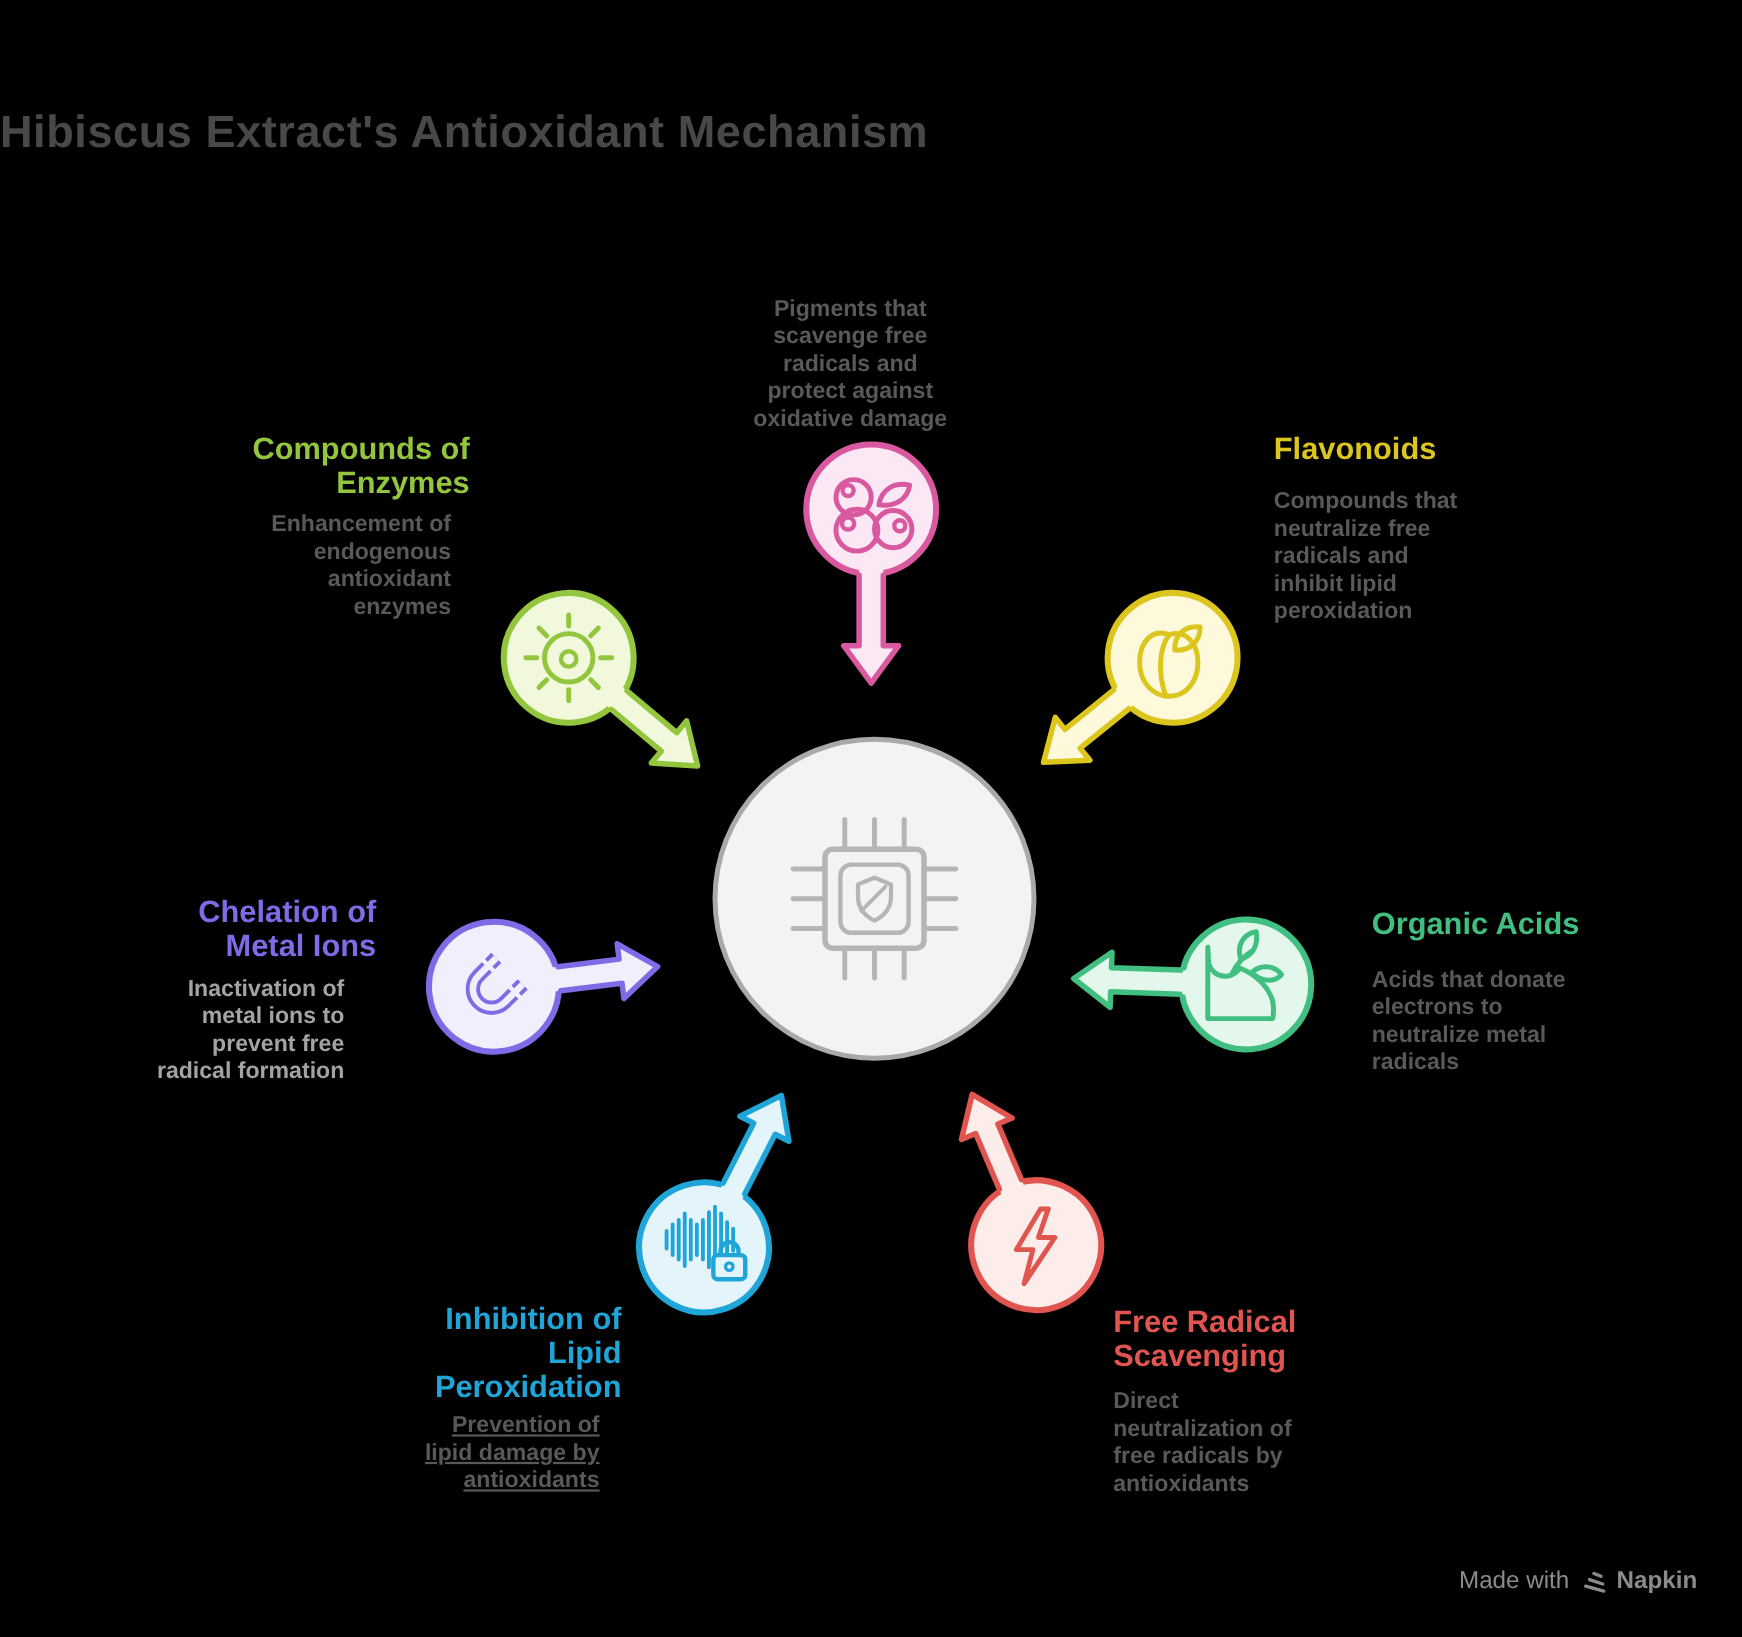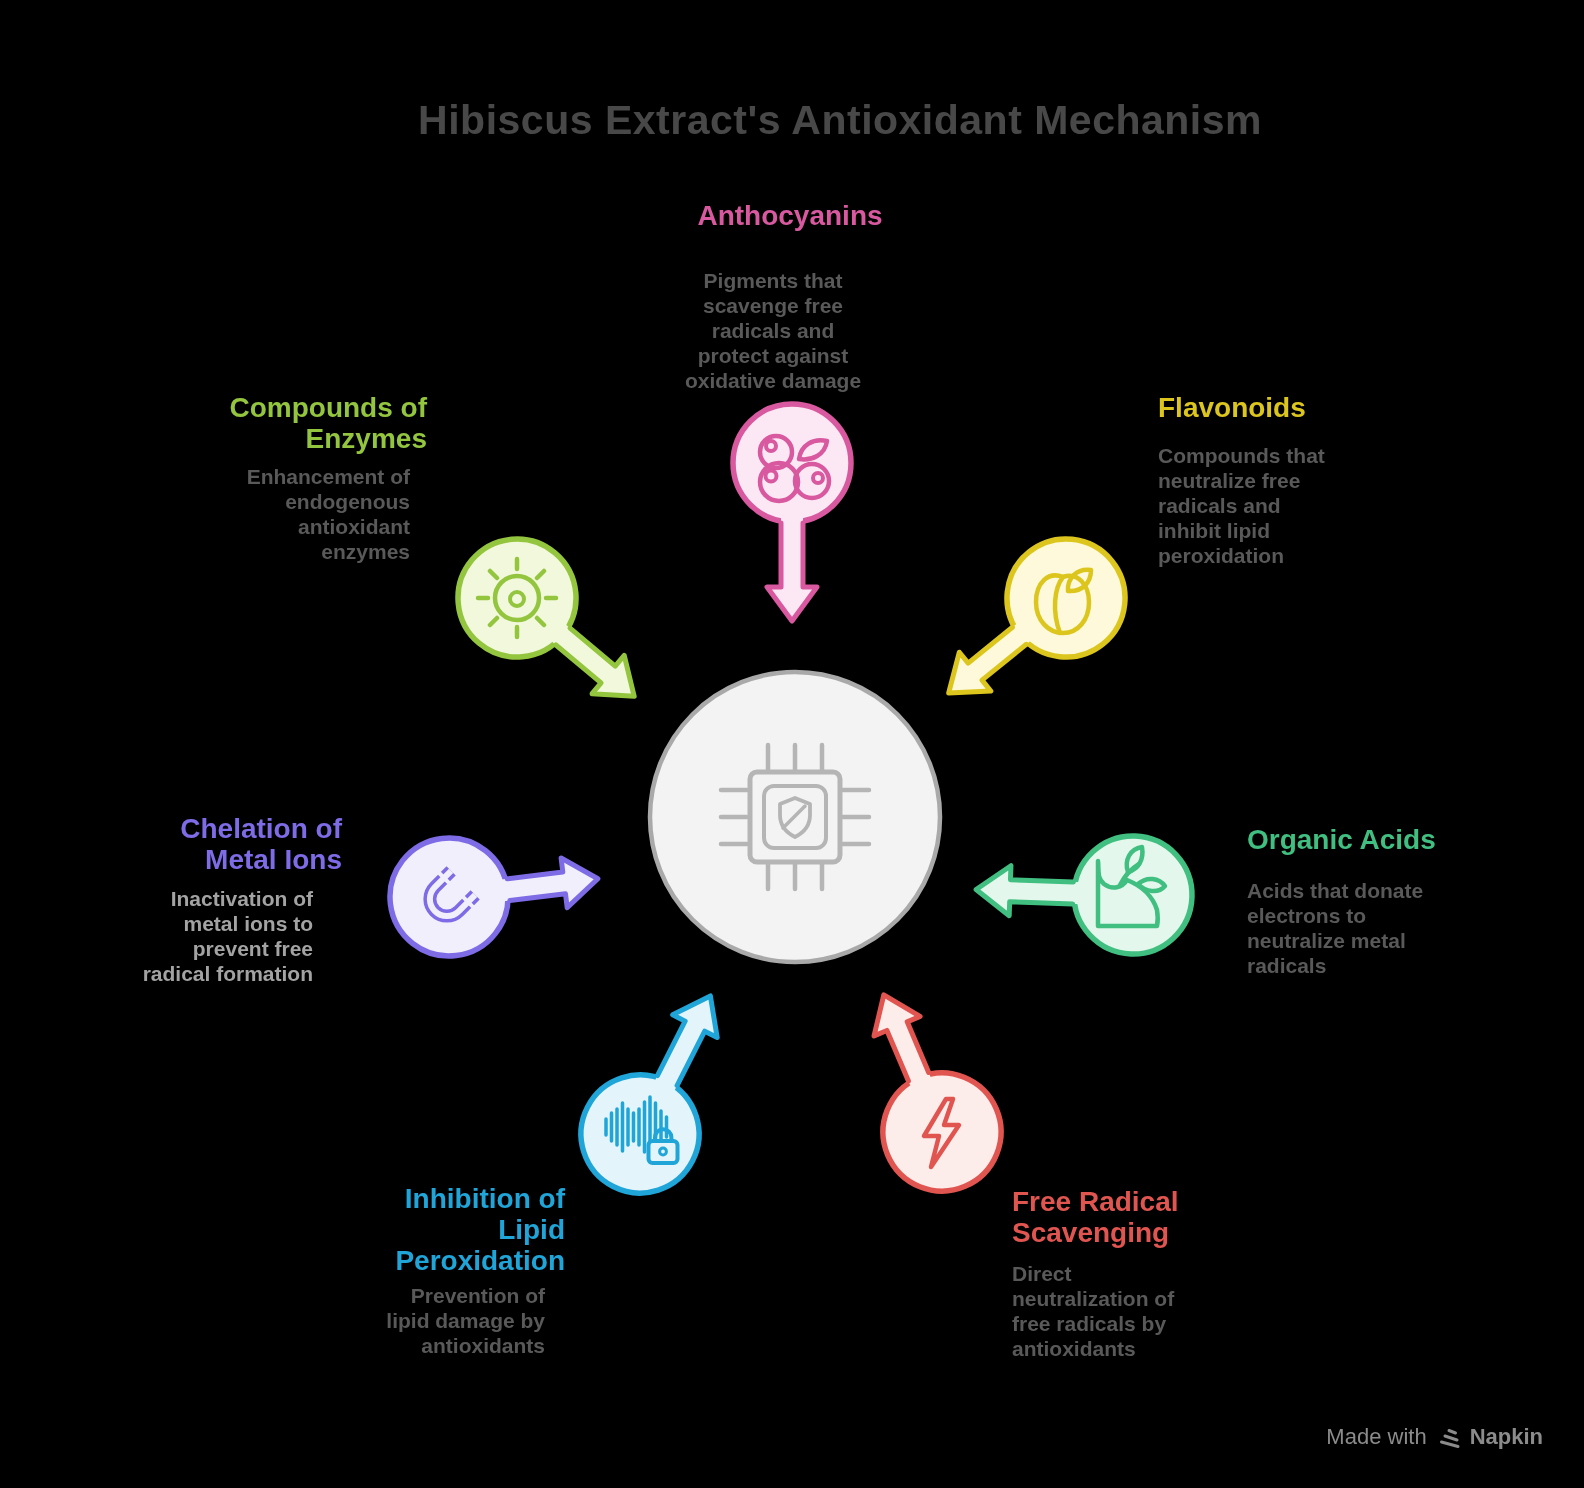--- a/index.html
+++ b/index.html
@@ -2,21 +2,21 @@
 <html><head>
 <meta charset="utf-8">
 <style>
   html,body{margin:0;padding:0;background:#000;}
   .canvas{
     position:relative;width:1584px;height:1488px;background:#000;
     font-family:"Liberation Sans", sans-serif;overflow:hidden;
   }
   .layer{position:absolute;left:0;top:0;}
   .title{
-    position:absolute;left:0;top:97px;width:1262px;text-align:right;
+    position:absolute;left:0;top:97px;width:1262px;text-align:left;
     font-size:41px;font-weight:700;letter-spacing:0.5px;
   }
   .label{
     position:absolute;font-size:28px;font-weight:700;line-height:31px;
     white-space:pre-line;
   }
   .desc{
     position:absolute;font-size:21px;font-weight:600;line-height:25px;
     white-space:pre-line;
   }
@@ -138,21 +138,20 @@
       <g fill="none" stroke-linecap="round" stroke-linejoin="round" stroke-width="4.5" style="stroke: rgb(148, 197, 62);">
         <circle cx="517" cy="598" r="22"></circle>
         <circle cx="517" cy="599" r="7" stroke-width="4"></circle>
         <path d="M546,598 L556,598 M537,618 L544,625 M517,627 L517,637 M497,618 L490,625 M488,598 L478,598 M497,578 L490,571 M517,569 L517,559 M537,578 L544,571"></path>
       </g>
     </g>
   </svg>
 
   <div class="title" style="color: rgb(72, 72, 72);">Hibiscus Extract's Antioxidant Mechanism</div>
 
-  <div class="label ta-c" style="left: 590px; top: 200px; width: 400px; color: rgb(216, 89, 159);">Anthocyanins</div>
   <div class="desc ta-c" style="left: 573px; top: 252px; width: 400px; color: rgb(89, 89, 89); margin-top: 16px;">Pigments that
 scavenge free
 radicals and
 protect against
 oxidative damage</div>
 
   <div class="label" style="left: 1158px; top: 392px; color: rgb(220, 198, 30);">Flavonoids</div>
   <div class="desc" style="left: 1158px; top: 443px; color: rgb(89, 89, 89);">Compounds that
 neutralize free
 radicals and
@@ -168,21 +167,21 @@
   <div class="label" style="left: 1012px; top: 1186px; color: rgb(225, 85, 81);">Free Radical
 Scavenging</div>
   <div class="desc" style="left: 1012px; top: 1261px; color: rgb(89, 89, 89);">Direct
 neutralization of
 free radicals by
 antioxidants</div>
 
   <div class="label ta-r" style="right: 1019px; top: 1183px; color: rgb(32, 165, 217);">Inhibition of
 Lipid
 Peroxidation</div>
-  <div class="desc ta-r" style="right: 1039px; top: 1283px; color: rgb(89, 89, 89);">Prevention of
+  <div class="desc ta-r" style="right: 1039px; top: 1283px; color: rgb(89, 89, 89); text-decoration: underline;">Prevention of
 lipid damage by
 antioxidants</div>
 
   <div class="label ta-r" style="right: 1242px; top: 813px; color: rgb(126, 107, 230);">Chelation of
 Metal Ions</div>
   <div class="desc ta-r" style="right: 1271px; top: 886px; color: #a3a3a3;">Inactivation of
 metal ions to
 prevent free
 radical formation</div>
 

